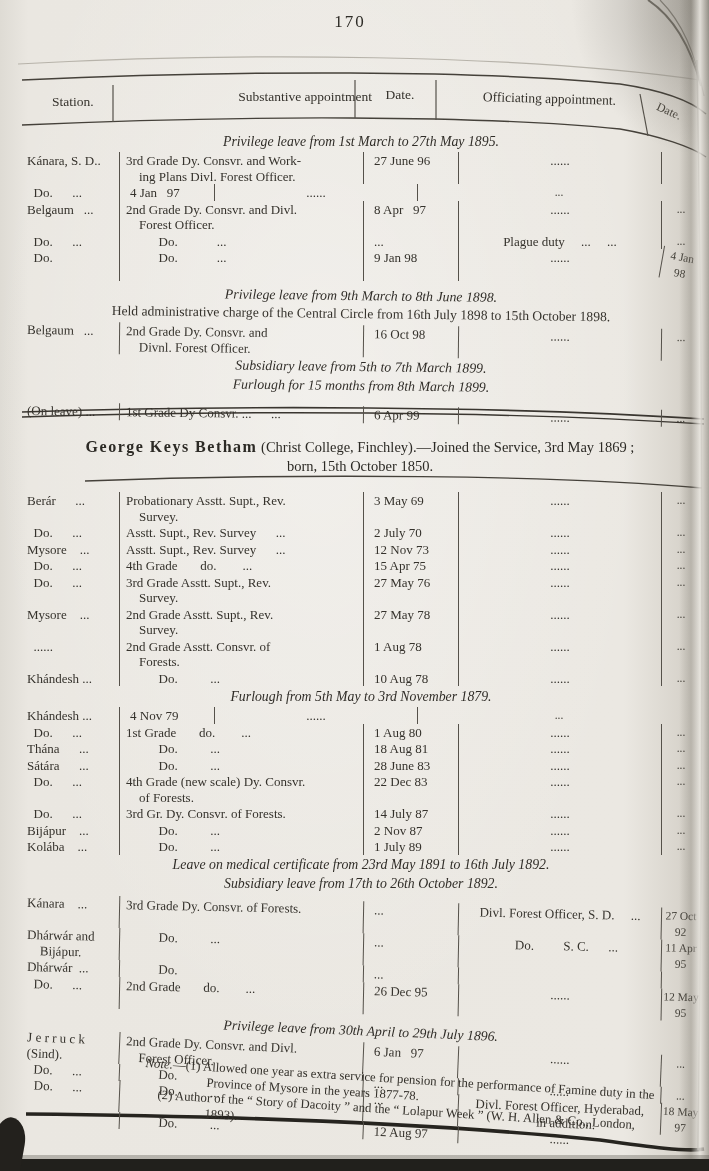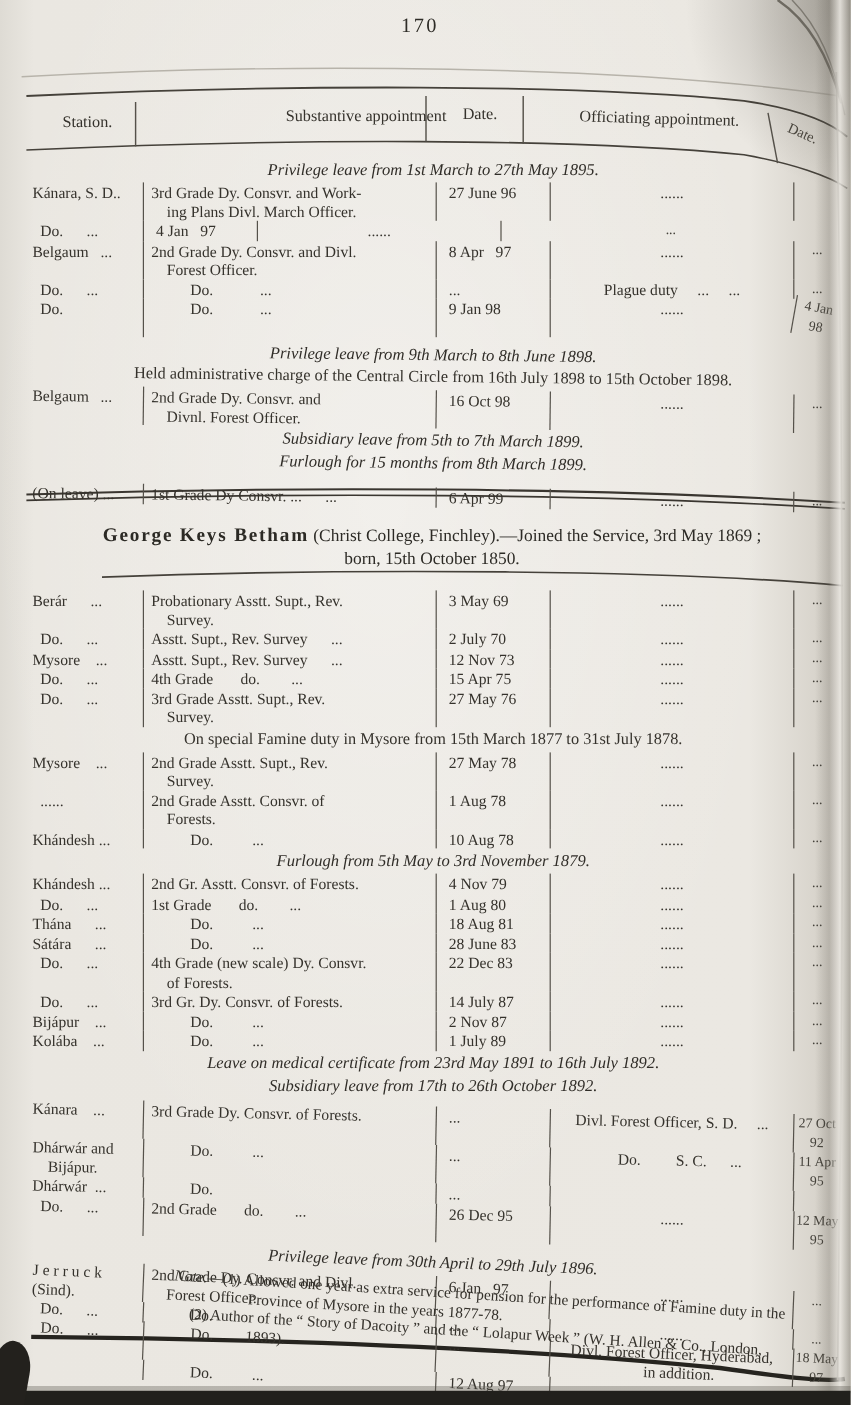--- a/index.html
+++ b/index.html
@@ -104,21 +104,21 @@
     <span class="hl h-date">Date.</span>
     <span class="hl h-off">Officiating appointment.</span>
     <span class="hl h-date2">Date.</span>
   </div>
 
   <div id="table1" class="tbl">
       <div class="nrow it">Privilege leave from 1st March to 27th May 1895.</div>
       <div class="trow">
         <div class="c c-station">Kánara, S. D..</div>
         <div class="c c-appt">3rd Grade Dy. Consvr. and Work-
-  ing Plans Divl. March Officer.</div>
+  ing Plans Divl. Forest Officer.</div>
         <div class="c c-date">27 June 96</div>
         <div class="c c-off">......</div>
         <div class="c c-date2"></div>
       </div>
       <div class="trow">
         <div class="c c-station"> Do.  ...</div>
         <div class="c c-date">4 Jan  97</div>
         <div class="c c-off">......</div>
         <div class="c c-date2">...</div>
       </div>
@@ -201,21 +201,20 @@
         <div class="c c-date2">...</div>
       </div>
       <div class="trow">
         <div class="c c-station"> Do.  ...</div>
         <div class="c c-appt">3rd Grade Asstt. Supt., Rev.
   Survey.</div>
         <div class="c c-date">27 May 76</div>
         <div class="c c-off">......</div>
         <div class="c c-date2">...</div>
       </div>
-      <div class="nrow rm">On special Famine duty in Mysore from 15th March 1877 to 31st July 1878.</div>
       <div class="trow">
         <div class="c c-station">Mysore ...</div>
         <div class="c c-appt">2nd Grade Asstt. Supt., Rev.
   Survey.</div>
         <div class="c c-date">27 May 78</div>
         <div class="c c-off">......</div>
         <div class="c c-date2">...</div>
       </div>
       <div class="trow">
         <div class="c c-station"> ......</div>
@@ -228,21 +227,20 @@
       <div class="trow">
         <div class="c c-station">Khándesh ...</div>
         <div class="c c-appt">   Do.   ...</div>
         <div class="c c-date">10 Aug 78</div>
         <div class="c c-off">......</div>
         <div class="c c-date2">...</div>
       </div>
       <div class="nrow it">Furlough from 5th May to 3rd November 1879.</div>
       <div class="trow">
         <div class="c c-station">Khándesh ...</div>
-        <div class="c c-appt">2nd Gr. Asstt. Consvr. of Forests.</div>
         <div class="c c-date">4 Nov 79</div>
         <div class="c c-off">......</div>
         <div class="c c-date2">...</div>
       </div>
       <div class="trow">
         <div class="c c-station"> Do.  ...</div>
         <div class="c c-appt">1st Grade   do.  ...</div>
         <div class="c c-date">1 Aug 80</div>
         <div class="c c-off">......</div>
         <div class="c c-date2">...</div>

